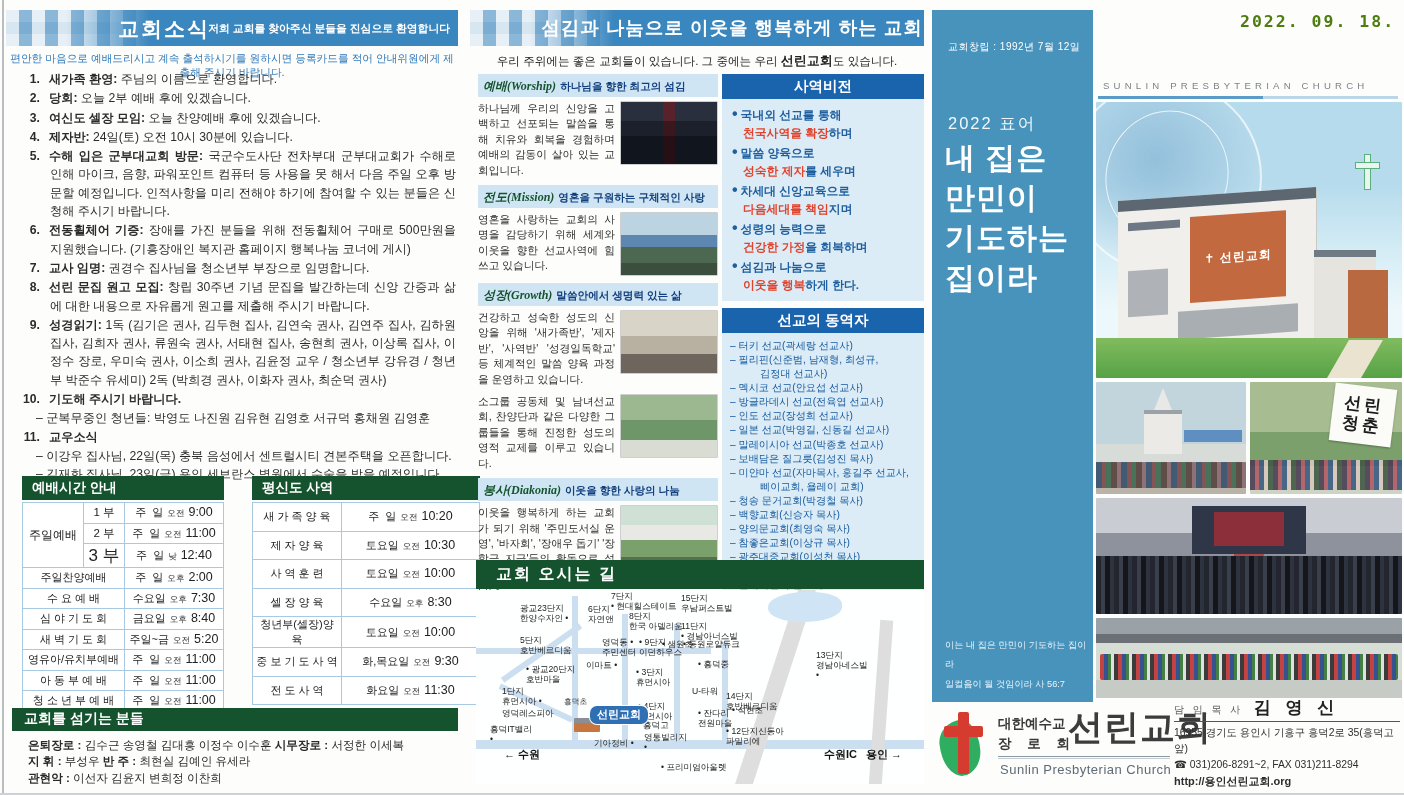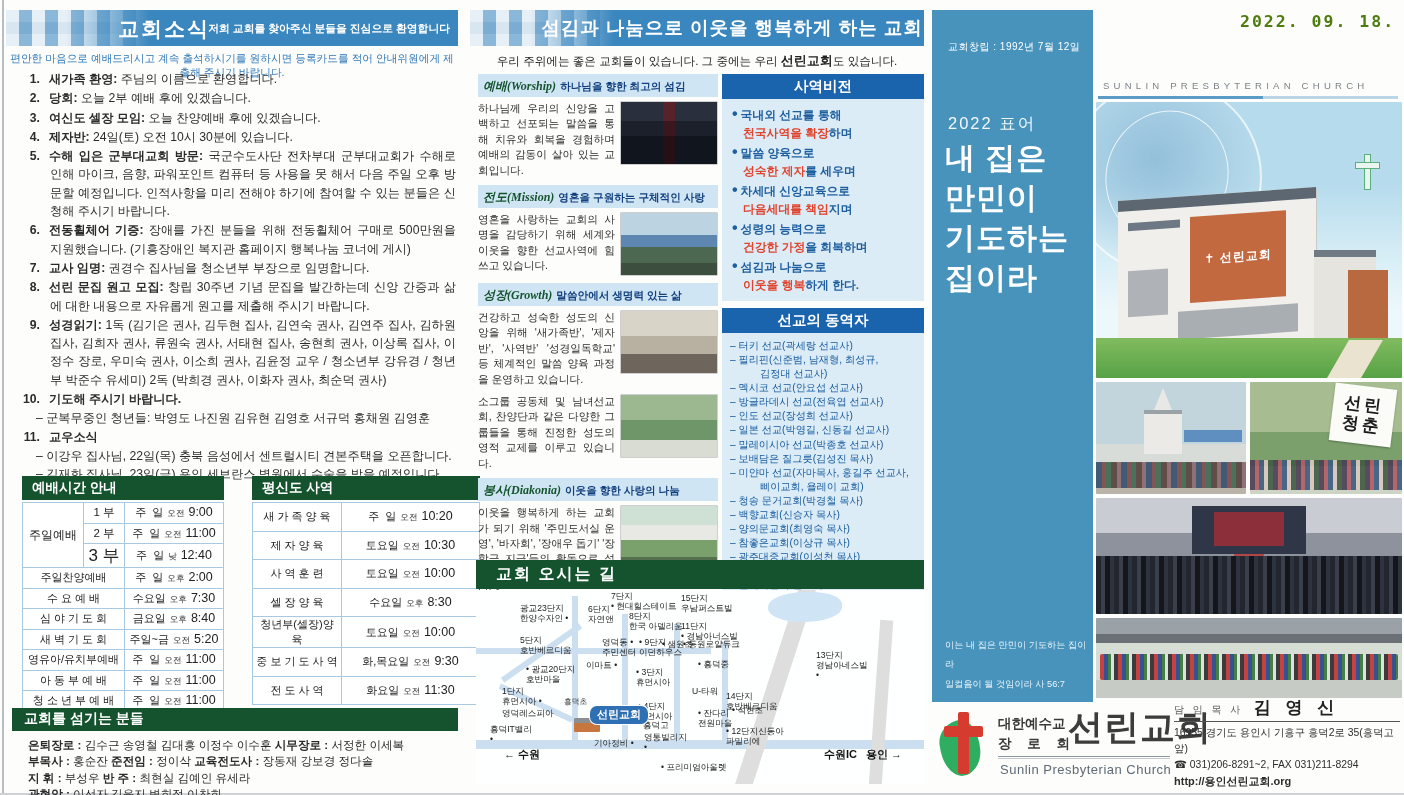--- a/index.html
+++ b/index.html
@@ -285,21 +285,20 @@
               <td class="daycell"><span class="day">화요일</span> <span class="ampm">오전</span> <span class="time">11:30</span></td>
             </tr>
           </tbody>
         </table>
     </div>
 
     <div class="serv-box">
       <div class="bar-title serv-title">교회를 섬기는 분들</div>
       <div class="serv-body">
           <div class="serv-line"><b>은퇴장로 : </b><span>김수근 송영철 김대흥 이정수 이수훈 </span><b>시무장로 : </b><span>서정한 이세복</span></div>
-          <div class="serv-line"><b>부목사 : </b><span>홍순잔 </span><b>준전임 : </b><span>정이삭 </span><b>교육전도사 : </b><span>장동재 강보경 정다솔</span></div>
           <div class="serv-line"><b>지  휘 : </b><span>부성우 </span><b>반  주 : </b><span>최현실 김예인 유세라</span></div>
           <div class="serv-line"><b>관현악 : </b><span>이선자 김윤지 변희정 이찬희</span></div>
         </div>
     </div>
   </div>
 
   <div class="mid-panel">
     <div class="hdr-bar mp-hdr">
       <div class="checker"></div>
       <div class="hdr-title mp-title">섬김과 나눔으로 이웃을 행복하게 하는 교회</div>

